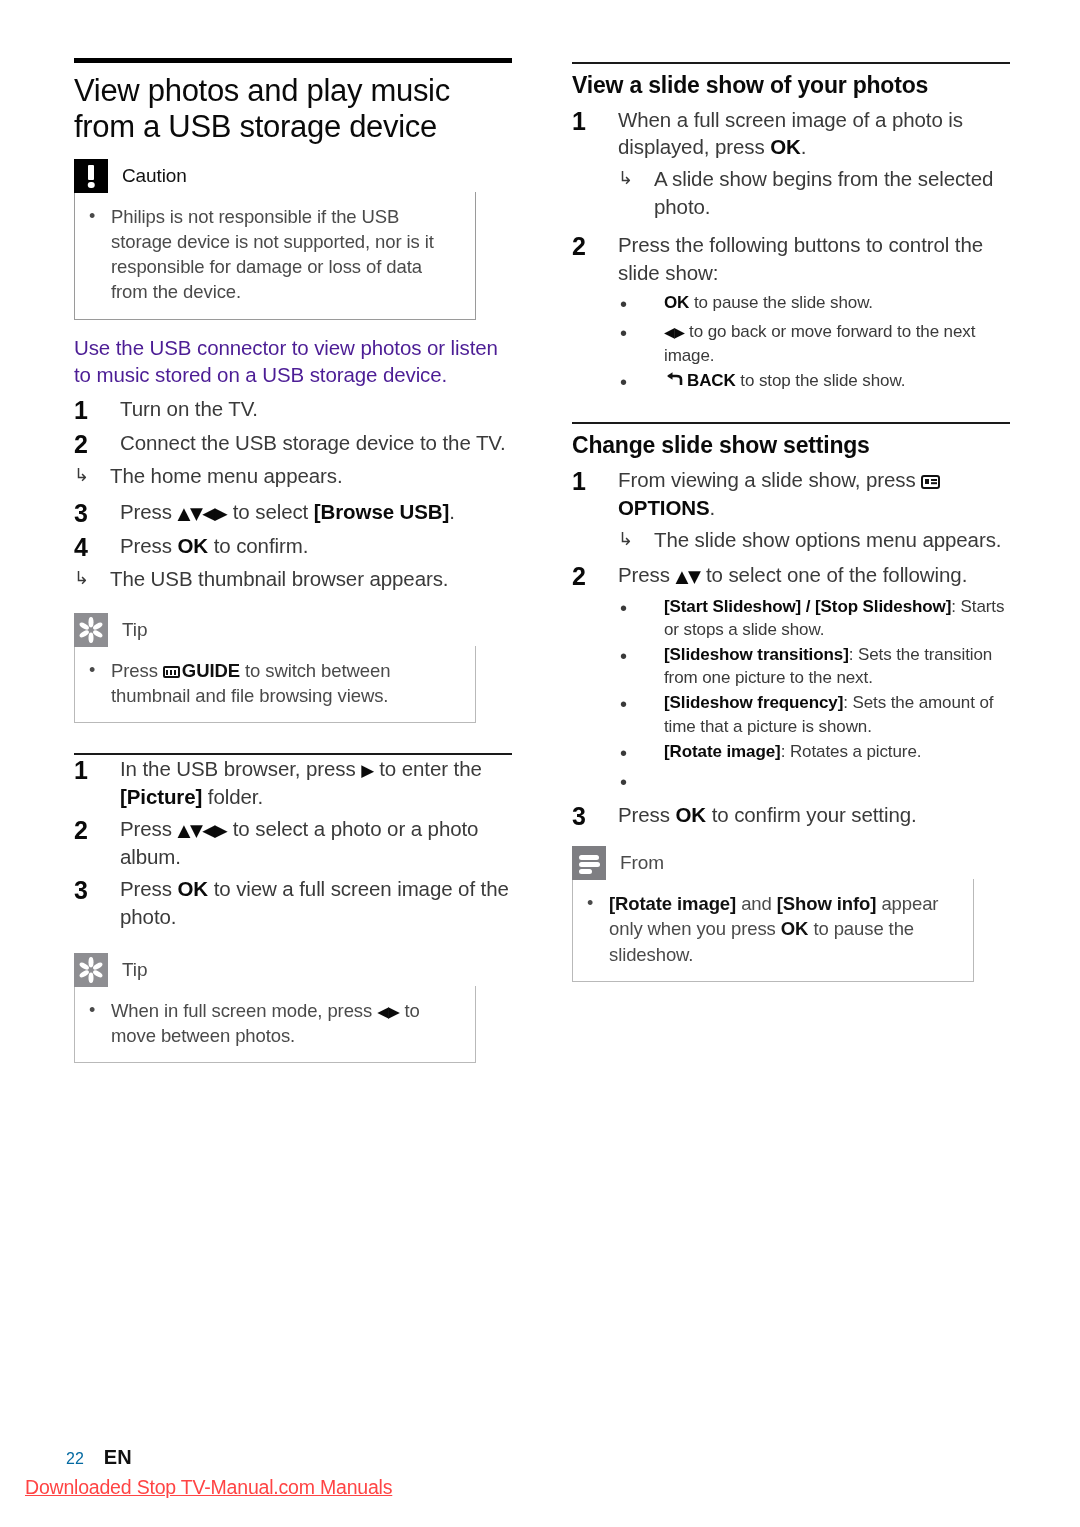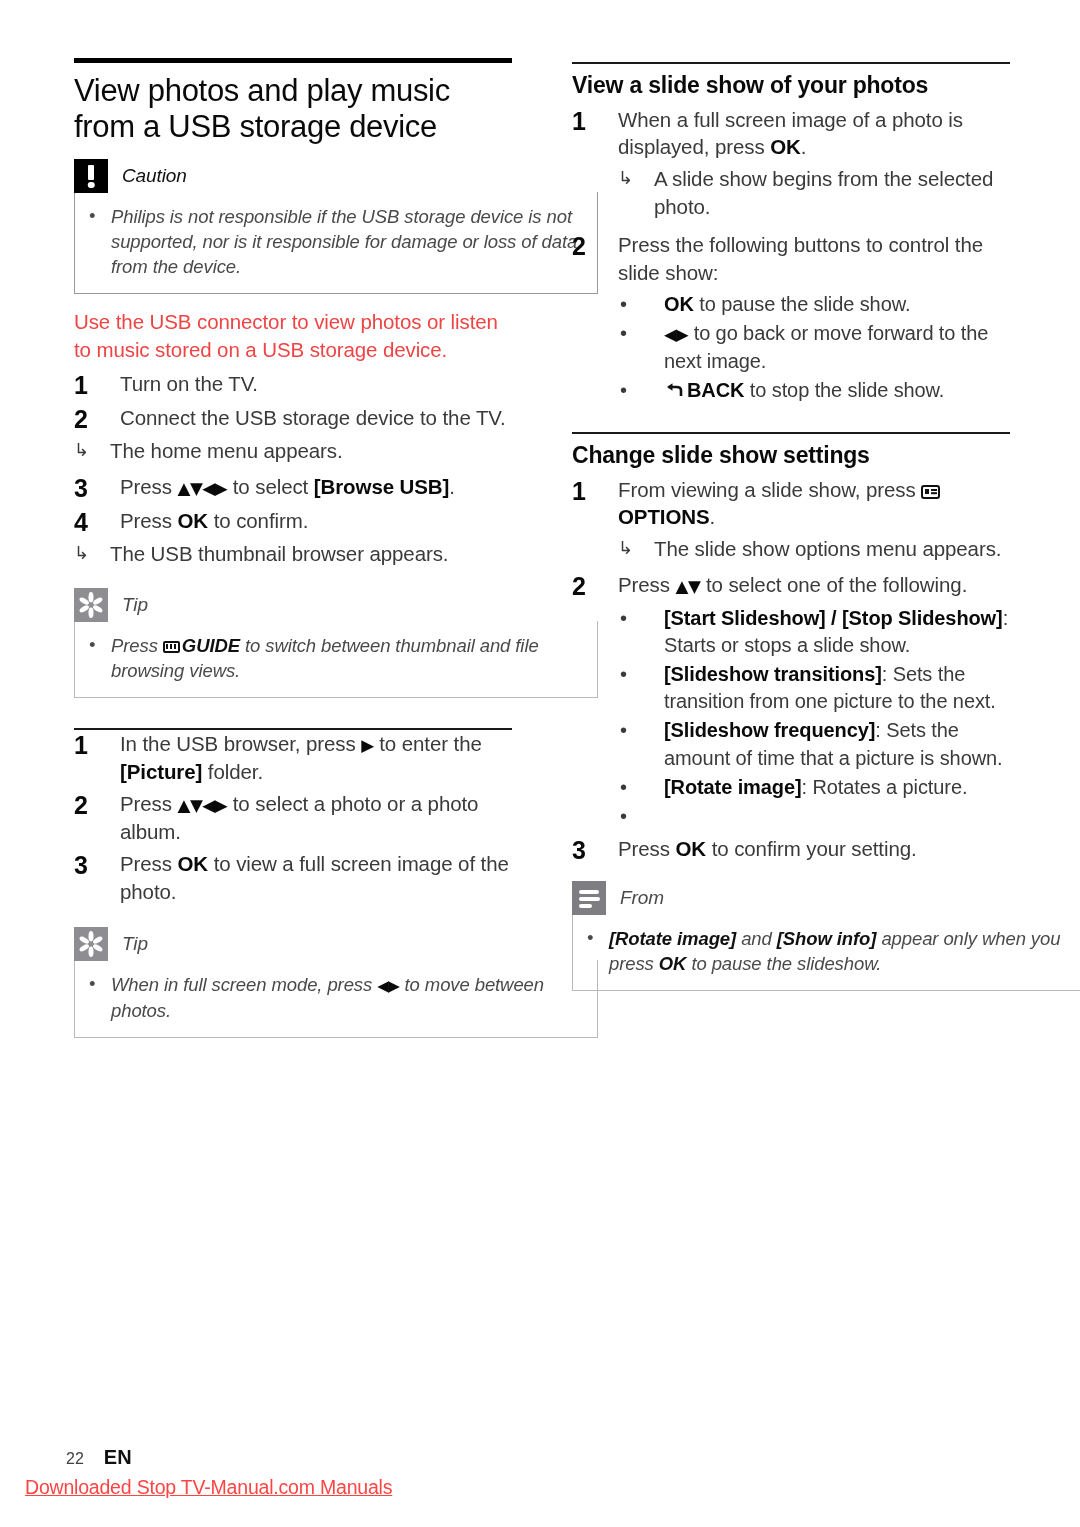--- a/index.html
+++ b/index.html
@@ -48,21 +48,21 @@
     line-height: 1.2;
     letter-spacing: -0.2px;
     margin: 8px 0 6px 0;
     color: #0a0a0a;
   }
 
   
   p.body {
     font-size: 20.5px;
     line-height: 1.36;
-    color: #ef4444;
+    color: #4c1d95;
     margin: 0 0 6px 0;
     letter-spacing: -0.1px;
   }
 
   
   .step {
     display: flex;
     align-items: flex-start;
     margin: 0 0 4px 0;
   }
@@ -111,30 +111,30 @@
   .sub-dot {
     flex: 0 0 46px;
     font-size: 20px;
     line-height: 1.38;
     color: #3a3a3a;
     text-align: left;
     padding-left: 2px;
   }
   .sub-text {
     flex: 1 1 auto;
-    font-size: 20px;
+    font-size: 17px;
     line-height: 1.36;
     color: #3a3a3a;
     letter-spacing: -0.1px;
   }
 
   b, strong, .b { font-weight: 700; color: #0a0a0a; }
 
   
-  .callout { margin: 12px 0 14px 0; width: 524px; font-style: italic; }
+  .callout { margin: 12px 0 14px 0; width: 402px; }
   .callout-head {
     display: flex;
     align-items: center;
     height: 34px;
   }
   .callout-icon {
     width: 34px;
     height: 34px;
     flex: 0 0 34px;
     position: relative;
@@ -266,21 +266,21 @@
   
   .footer {
     position: absolute;
     left: 66px;
     top: 1446px;
     display: flex;
     align-items: baseline;
   }
   .footer-page {
     font-size: 16px;
-    color: #404040;
+    color: #0369a1;
     margin-right: 20px;
   }
   .footer-lang {
     font-size: 20px;
     font-weight: 700;
     color: #111;
   }
   .watermark {
     position: absolute;
     left: 25px;

